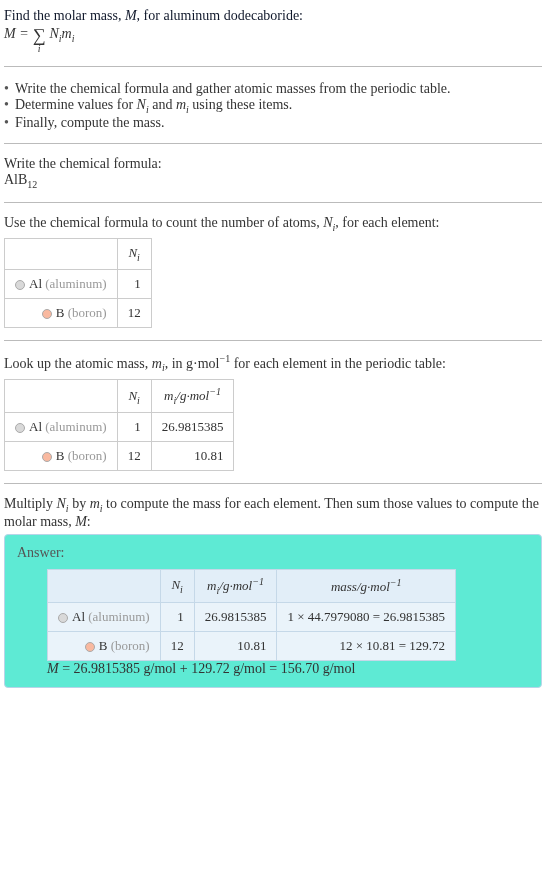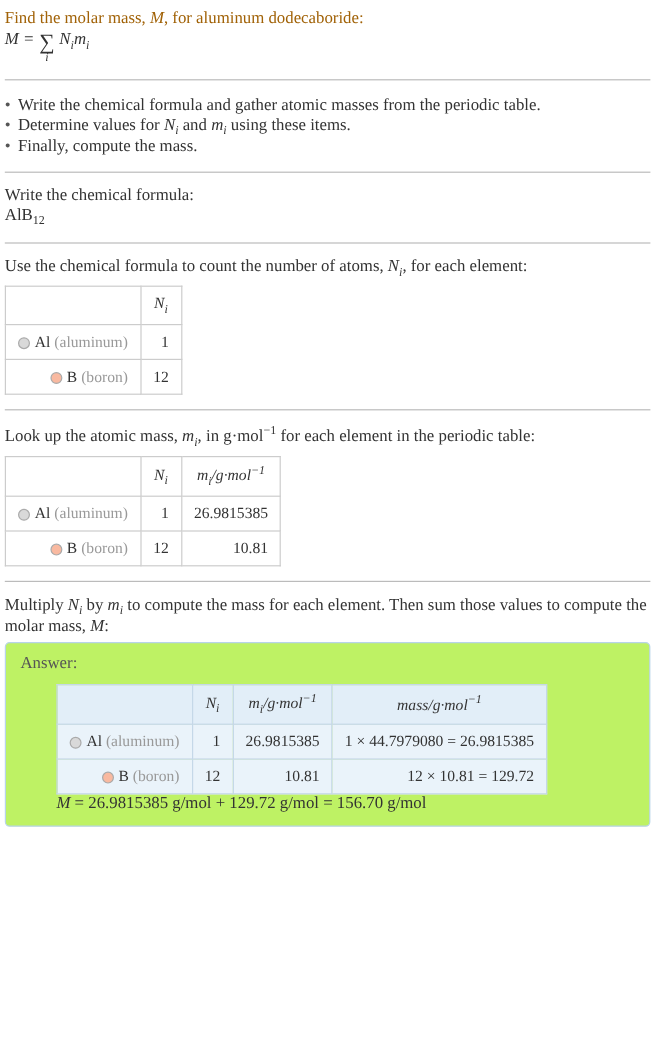--- a/index.html
+++ b/index.html
@@ -16,21 +16,21 @@
       width: 546px;
     }
     .section {
       padding: 4px 0;
     }
     .divider {
       border-bottom: 1px solid #bbb;
       margin: 8px 0;
     }
     .intro-text {
-      color: #a16207;
+      color: #0f172a;
     }
     .formula {
       font-style: italic;
       margin-top: 2px;
     }
     .formula-sum {
       display: flex;
       align-items: flex-start;
       gap: 4px;
     }
@@ -104,21 +104,21 @@
       background: #f9b9a0;
     }
     .element-gray {
       color: #999;
     }
     .num-cell {
       text-align: right;
     }
     .answer-box {
       border: 1px solid #b8d4e8;
-      background: #bef264;
+      background: #5eead4;
       border-radius: 4px;
       padding: 10px 12px;
       margin-top: 4px;
     }
     .answer-label {
       color: #555;
       margin-bottom: 8px;
     }
     .answer-content {
       padding-left: 30px;

